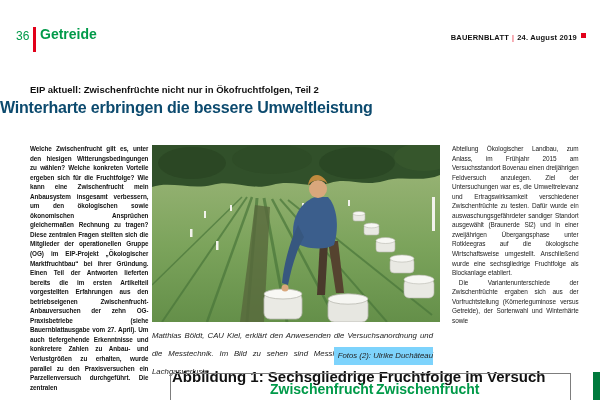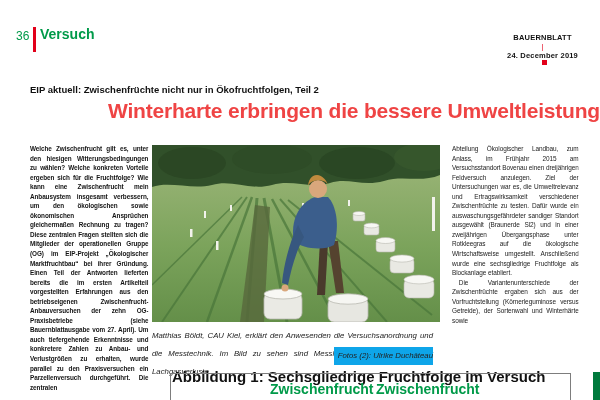--- a/index.html
+++ b/index.html
@@ -6,61 +6,61 @@
   body{
     width:600px;height:400px;position:relative;overflow:hidden;
     background:#ffffff;color:#1a1a1a;
     font-family:"Liberation Sans", sans-serif;
   }
   .abs{position:absolute;}
   
   #page-number{left:16px;top:29px;font-size:12px;font-weight:400;color:#009a49;}
   #red-rule{left:33px;top:27px;width:3px;height:25px;background:#e2001a;}
   #section-label{left:40px;top:26px;font-size:14px;font-weight:700;color:#009a49;}
-  #masthead{right:22px;top:33px;font-size:7.5px;font-weight:700;letter-spacing:.2px;
-            display:flex;align-items:center;color:#111;flex-direction:column;}
+  #masthead{right:14px;top:33px;font-size:7.5px;font-weight:700;letter-spacing:.2px;
+            display:flex;align-items:flex-start;color:#111;}
   #masthead .sep{color:#e2001a;margin:0 3px;font-weight:400;}
   #corner-square{display:inline-block;width:5px;height:5px;background:#e2001a;margin-left:4px;}
   
   #kicker{left:30px;right:30px;top:84px;text-align:left;font-size:9.5px;font-weight:700;color:#111;}
-  #headline{left:0;right:0;top:99px;text-align:right;font-size:21px;font-weight:700;color:#ef4444;letter-spacing:-.2px;}
+  #headline{left:0;right:0;top:99px;text-align:left;font-size:16px;font-weight:700;color:#0c4a6e;letter-spacing:-.2px;}
   
   .bodycol{font-size:7.6px;line-height:9.55px;text-align:justify;letter-spacing:-.1px;
            transform-origin:left top;overflow:hidden;}
   #left-column{left:30px;top:144px;width:141px;height:258px;font-weight:700;transform:scaleX(.84);color:#141414;}
   #right-column{left:452px;top:144px;width:149px;height:212px;transform:scaleX(.85);color:#222;}
   #right-column p{margin:0;}
   #right-column p + p{text-indent:8px;}
   
   #article-photo{left:152px;top:145px;width:288px;height:177px;}
   
   #photo-caption{left:152px;top:327px;width:281px;font-style:italic;font-size:7.8px;
                  line-height:18px;text-align:justify;color:#222;}
   #photo-credit{right:0;top:20px;position:absolute;font-style:italic;font-size:7.8px;color:#222;
-                background:#0ea5e9;padding-left:4px;}
+                background:#7dd3fc;padding-left:4px;}
   
   #figure-label{left:172px;top:368px;font-size:15px;font-weight:700;color:#111;}
   #figure-box{left:170px;top:373px;width:399px;height:27px;
               border:1.5px solid #7d7d7d;border-bottom:none;}
   .figure-item{position:absolute;top:7px;font-size:14px;font-weight:700;color:#009a49;}
   #figure-item-1{left:99px;}
   #figure-item-2{left:205px;}
   
   #page-corner-mark{left:593px;top:372px;width:7px;height:28px;background:#007a3d;}
 </style>
 </head>
 <body>
 
 <div class="abs" id="page-number">36</div>
 <div class="abs" id="red-rule"></div>
-<div class="abs" id="section-label">Versuch</div>
+<div class="abs" id="section-label">Getreide</div>
 <div class="abs" id="masthead">
   <span>BAUERNBLATT</span>
   <span class="sep">|</span>
-  <span>24. December 2019</span>
+  <span>24. August 2019</span>
   <span id="corner-square"></span>
 </div>
 
 <div class="abs" id="kicker">EIP aktuell: Zwischenfrüchte nicht nur in Ökofruchtfolgen, Teil 2</div>
 <div class="abs" id="headline">Winterharte erbringen die bessere Umweltleistung</div>
 
 <div class="abs bodycol" id="left-column">Welche Zwischenfrucht gilt es, unter den hiesigen Witterungsbedingungen zu wählen? Welche konkreten Vorteile ergeben sich für die Fruchtfolge? Wie kann eine Zwischenfrucht mein Anbausystem insgesamt verbessern, um den ökologischen sowie ökonomischen Ansprüchen gleichermaßen Rechnung zu tragen? Diese zentralen Fragen stellten sich die Mitglieder der operationellen Gruppe (OG) im EIP-Projekt „Ökologischer Marktfruchtbau“ bei ihrer Gründung. Einen Teil der Antworten lieferten bereits die im ersten Artikelteil vorgestellten Erfahrungen aus den betriebseigenen Zwischenfrucht-Anbauversuchen der zehn OG-Praxisbetriebe (siehe Bauernblattausgabe vom 27. April). Um auch tiefergehende Erkenntnisse und konkretere Zahlen zu Anbau- und Verlustgrößen zu erhalten, wurde parallel zu den Praxisversuchen ein Parzellenversuch durchgeführt. Die zentralen</div>
 
 <svg class="abs" id="article-photo" width="288" height="177" viewBox="0 0 288 177">
   <defs>

